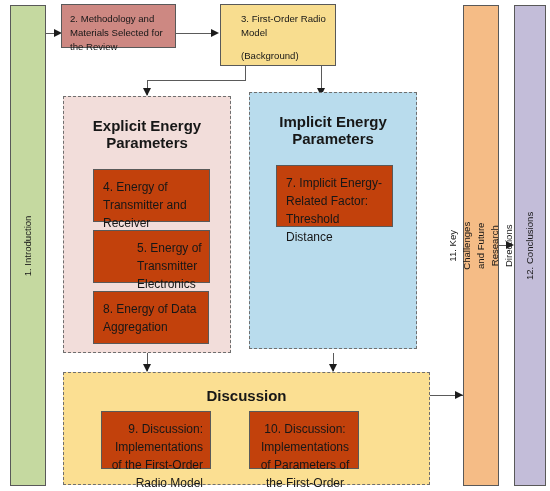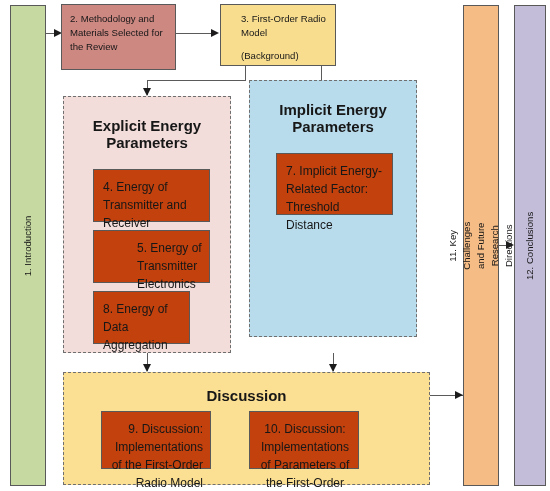--- a/index.html
+++ b/index.html
@@ -108,21 +108,21 @@
 
 <div id="canvas">
 
   <div class="lane" style="left:10px; top:5px; width:36px; height:481px; background:#c5d9a0;">
     <div class="lane-label">1. Introduction</div>
   </div>
 
   <div class="conn conn-h" style="left:46px; top:33px; width:9px;"></div>
   <div class="arrow arrow-right" style="left:54px; top:29px;"></div>
 
-  <div class="node" style="left:61px; top:4px; width:115px; height:66px; background:#cd8882;">
+  <div class="node" style="left:61px; top:4px; width:115px; height:44px; background:#cd8882;">
     <span>2. Methodology and Materials Selected for the Review</span>
   </div>
 
   <div class="conn conn-h" style="left:176px; top:33px; width:36px;"></div>
   <div class="arrow arrow-right" style="left:211px; top:29px;"></div>
 
   <div class="node" style="left:220px; top:4px; width:116px; height:62px; background:#f8dd8f;padding-left:20px;">
     <div>3. First-Order Radio Model</div>
     <div style="height:9px;"></div>
     <div>(Background)</div>
@@ -140,26 +140,26 @@
     <div class="group-title" style="top:20px;">Explicit Energy Parameters</div>
 
     <div class="card" style="left:29px; top:72px; width:117px; height:53px;">
       <span>4. Energy of Transmitter and Receiver Electronics</span>
     </div>
 
     <div class="card" style="left:29px; top:133px; width:117px; height:53px;padding-left:43px;">
       <span>5. Energy of Transmitter Electronics</span>
     </div>
 
-    <div class="card" style="left:29px; top:194px; width:97px; height:53px;">
+    <div class="card" style="left:29px; top:194px; width:116px; height:53px;">
       <span>8. Energy of Data Aggregation</span>
     </div>
   </div>
 
-  <div class="group" style="left:249px; top:80px; width:168px; height:257px; background:#b9dced;">
+  <div class="group" style="left:249px; top:92px; width:168px; height:257px; background:#b9dced;">
     <div class="group-title" style="top:20px;">Implicit Energy Parameters</div>
 
     <div class="card" style="left:26px; top:72px; width:117px; height:62px;">
       <span>7. Implicit Energy-Related Factor: Threshold Distance</span>
     </div>
 
   </div>
 
   <div class="conn conn-v" style="left:147px; top:353px; width:1.3px; height:18px;"></div>
   <div class="arrow arrow-down" style="left:143px; top:364px;"></div>

